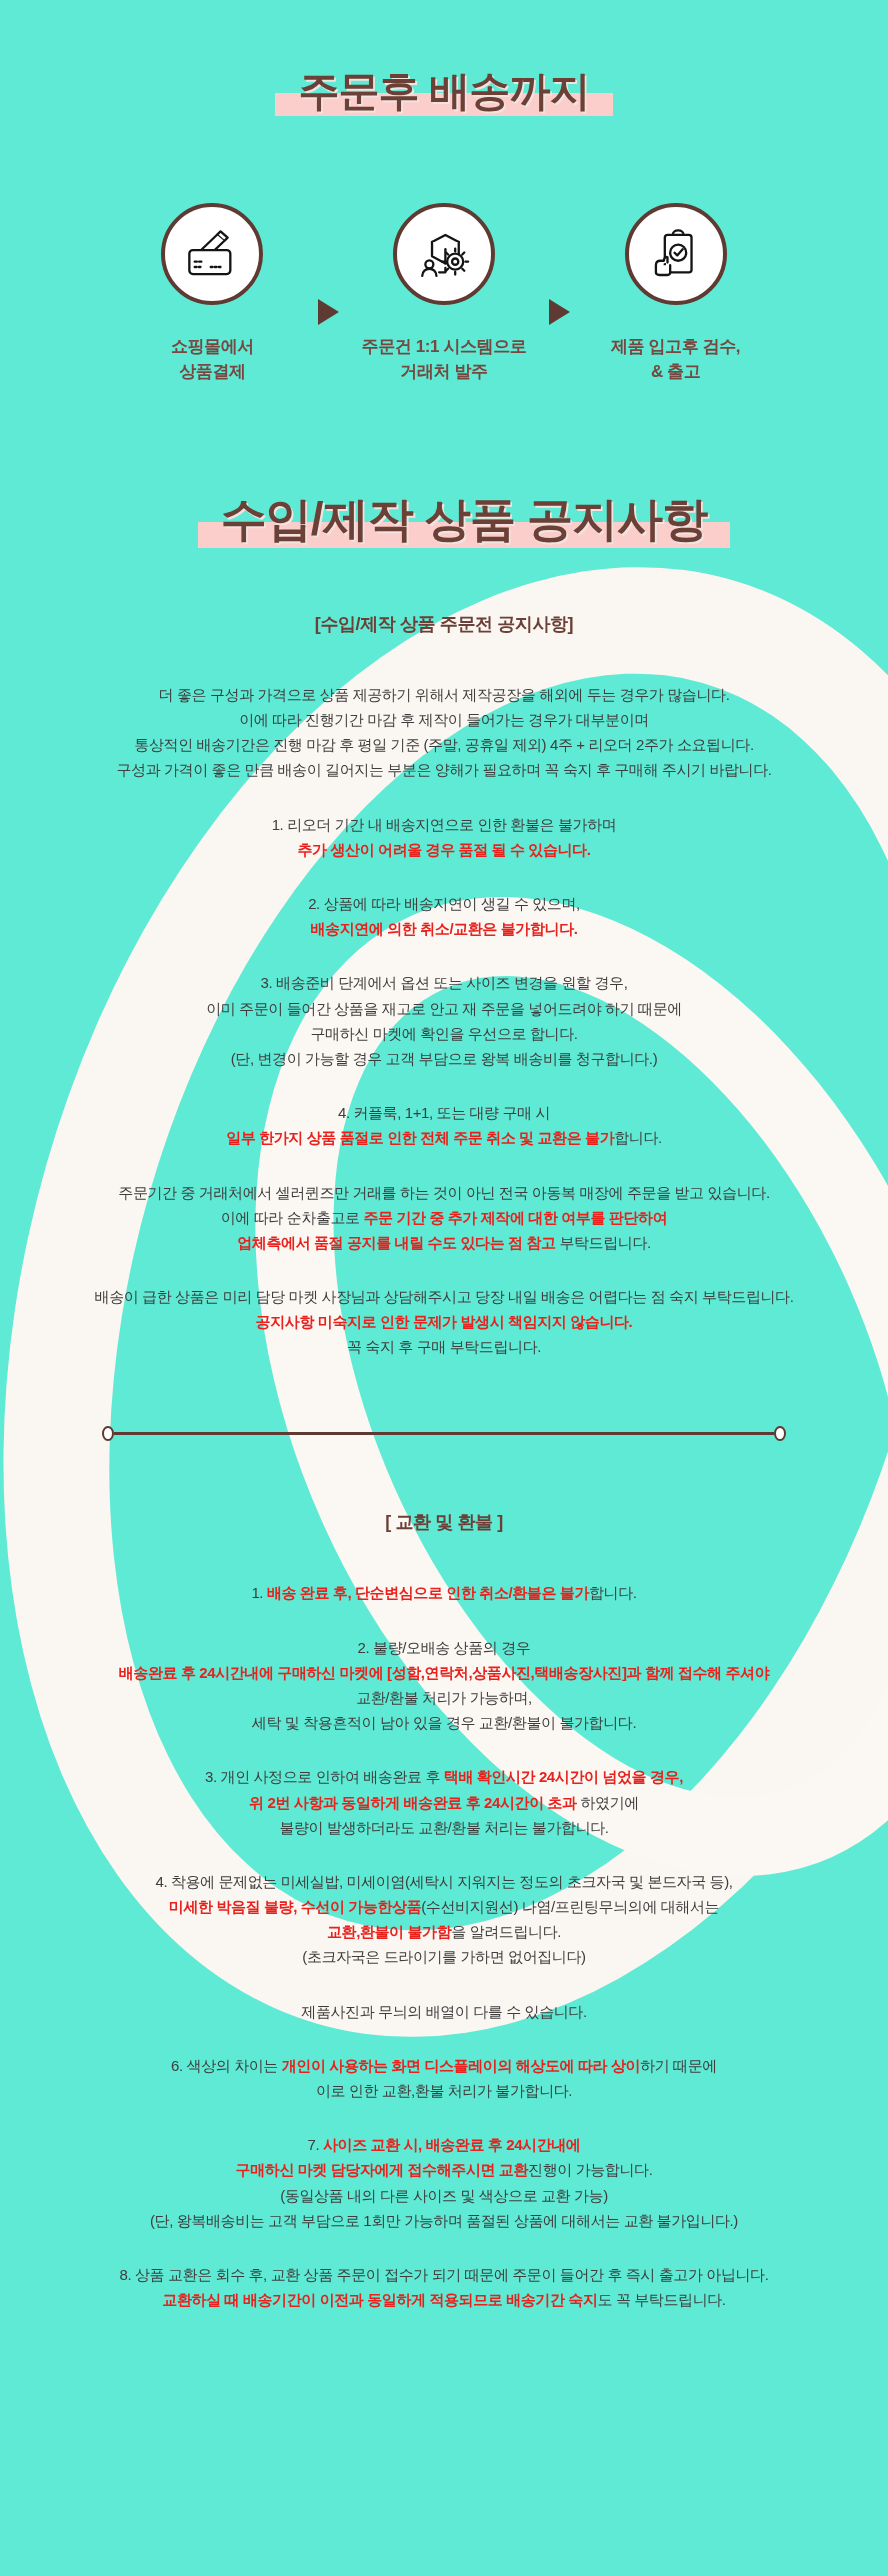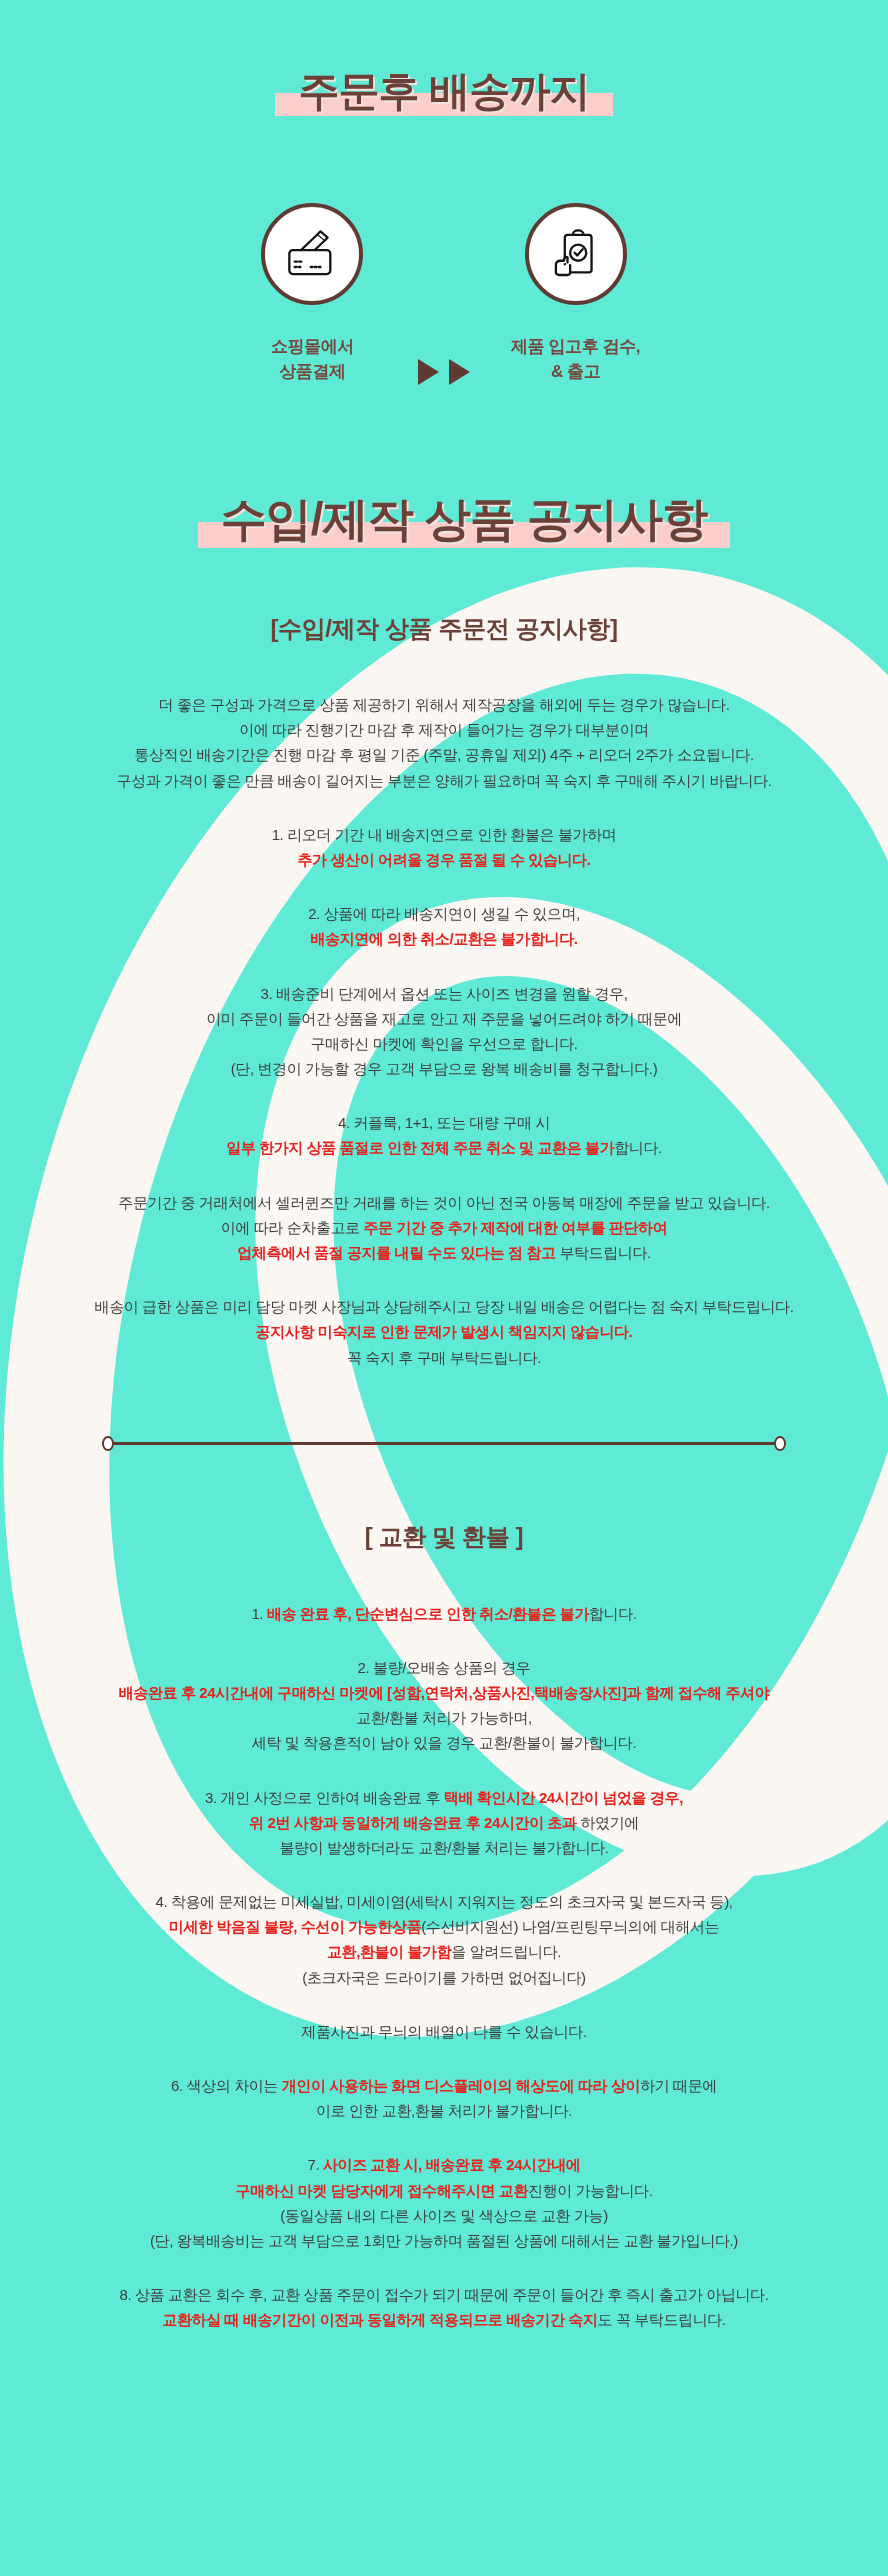--- a/index.html
+++ b/index.html
@@ -29,42 +29,42 @@
     padding:3.6px 23px;
     letter-spacing:-0.9px;
     line-height:1.15;
     text-shadow:1.8px 1.8px 0 #f1e3df;
   }
   .t1{font-size:41px;}
   .t2{font-size:46px;}
   .hero2{text-align:center;margin-top:105px;padding-left:40px;}
 
   
-  .steps{display:flex;justify-content:center;align-items:flex-end;margin-top:85px;}
+  .steps{display:flex;justify-content:center;align-items:center;margin-top:85px;}
   .step{width:200px;display:flex;flex-direction:column;align-items:center;}
   .circle{
     width:94px;height:94px;border:4.4px solid var(--brown-dark,#5f3a33);
     border-radius:50%;background:#fff;
     display:flex;align-items:center;justify-content:center;
   }
   .circle svg{width:57px;height:57px;}
   .step-label{
     margin-top:30px;color:#774840;font-size:17px;font-weight:bold;
     text-align:center;line-height:1.45;letter-spacing:-0.4px;
   }
   .arrow{
     width:0;height:0;margin:37px 5.3px 0 5.3px;
     border-top:13.3px solid transparent;border-bottom:13.3px solid transparent;
     border-left:21px solid var(--brown-dark,#5f3a33);
   }
 
   
   .content{width:826px;margin:57px auto 0;text-align:center;font-size:15px;line-height:1.68;letter-spacing:-0.4px;}
   .block{margin:29px 0;}
-  .hdr{color:var(--brown,#6b4037);font-weight:bold;font-size:24px;margin:59px 0 43px;}
+  .hdr{color:var(--brown,#6b4037);font-weight:bold;font-size:18px;margin:59px 0 43px;}
   .red{color:var(--red,#e8211d);font-weight:bold;}
   .divider{display:flex;align-items:center;justify-content:center;width:684px;margin:66px auto;}
   .divider .line{flex:1;height:2.7px;background:var(--brown-dark,#5d3933);}
   .divider .ring{width:8px;height:11.5px;border:2.7px solid var(--brown-dark,#5d3933);border-radius:50%;background:#fff;}
 </style>
 </head>
 <body>
 
 <div class="page" style="--brown: #6b4037; --brown-dark: #5f3a33; --pink: #fbcdcb; --red: #e8211d;">
   <div class="wm wm1"></div>
@@ -90,20 +90,39 @@
           </svg>
         </div>
         <div class="step-label">
           <div>쇼핑몰에서</div>
           <div>상품결제</div>
         </div>
       </div>
 
       <div class="arrow"></div>
 
+      <div class="step">
+        <div class="circle">
+          <svg viewBox="0 0 64 64" fill="none" stroke="#141414" stroke-width="2.6" stroke-linecap="round" stroke-linejoin="round">
+            <path d="M18 18 L33 10 L48 18 L33 26 Z" fill="#fff"></path>
+            <path d="M18 18 V34 L33 42 L48 34 V18" fill="#fff"></path>
+            <path d="M33 26 V42"></path>
+            <circle cx="44" cy="40" r="9" fill="#fff"></circle>
+            <circle cx="44" cy="40" r="3.5"></circle>
+            <path d="M44 28.5 v-3 M44 51.5 v3 M32.5 40 h-3 M55.5 40 h3 M36 32 l-2.2-2.2 M52 48 l2.2 2.2 M52 32 l2.2-2.2 M36 48 l-2.2 2.2"></path>
+            <circle cx="15" cy="43" r="4.5" fill="#fff"></circle>
+            <path d="M7 56 c0-5 4-8 8-8 s8 3 8 8" fill="#fff"></path>
+            <path d="M26 52 h7 v-5"></path>
+          </svg>
+        </div>
+        <div class="step-label">
+          <div>주문건 1:1 시스템으로</div>
+          <div>거래처 발주</div>
+        </div>
+      </div>
 
       <div class="arrow"></div>
 
       <div class="step">
         <div class="circle">
           <svg viewBox="0 0 64 64" fill="none" stroke="#141414" stroke-width="2.6" stroke-linecap="round" stroke-linejoin="round">
             <rect x="20" y="10" width="30" height="42" rx="3" fill="#fff"></rect>
             <path d="M29 10 c0-3 2.5-5 6-5 s6 2 6 5 h-12" fill="#fff"></path>
             <circle cx="35" cy="30" r="9" fill="#fff"></circle>
             <path d="M31 30 l3 3 l6 -7"></path>

